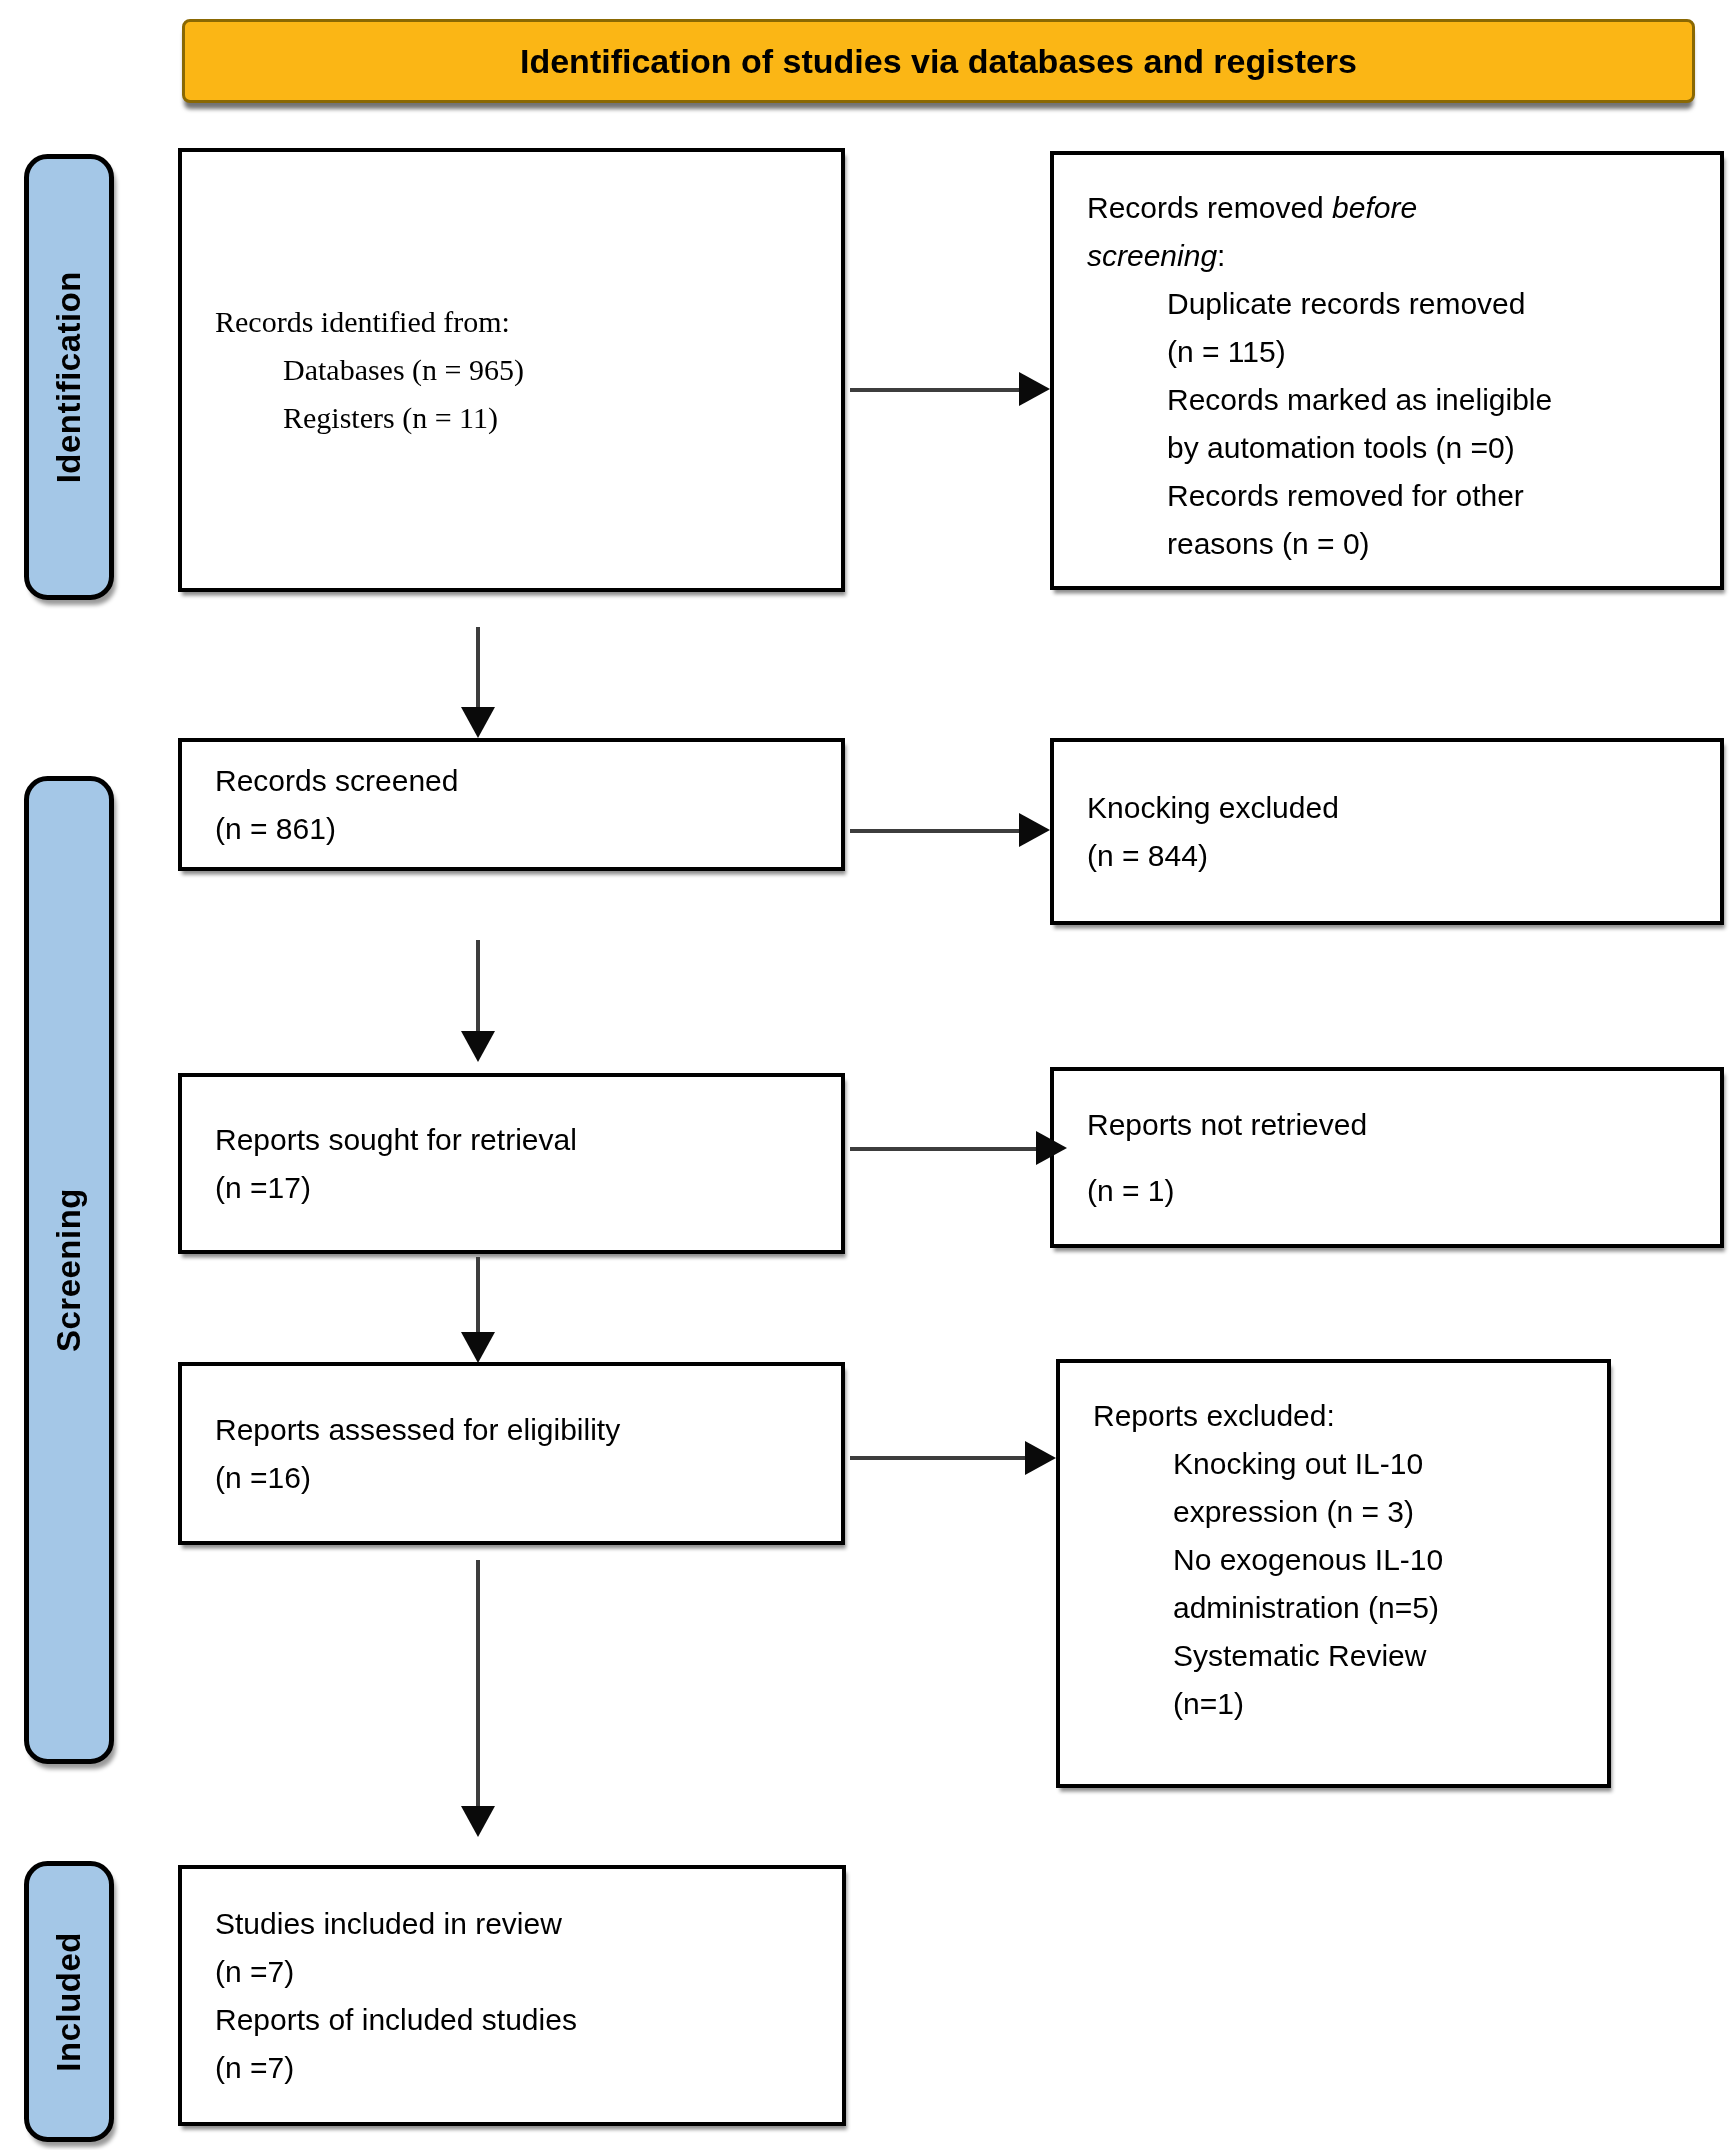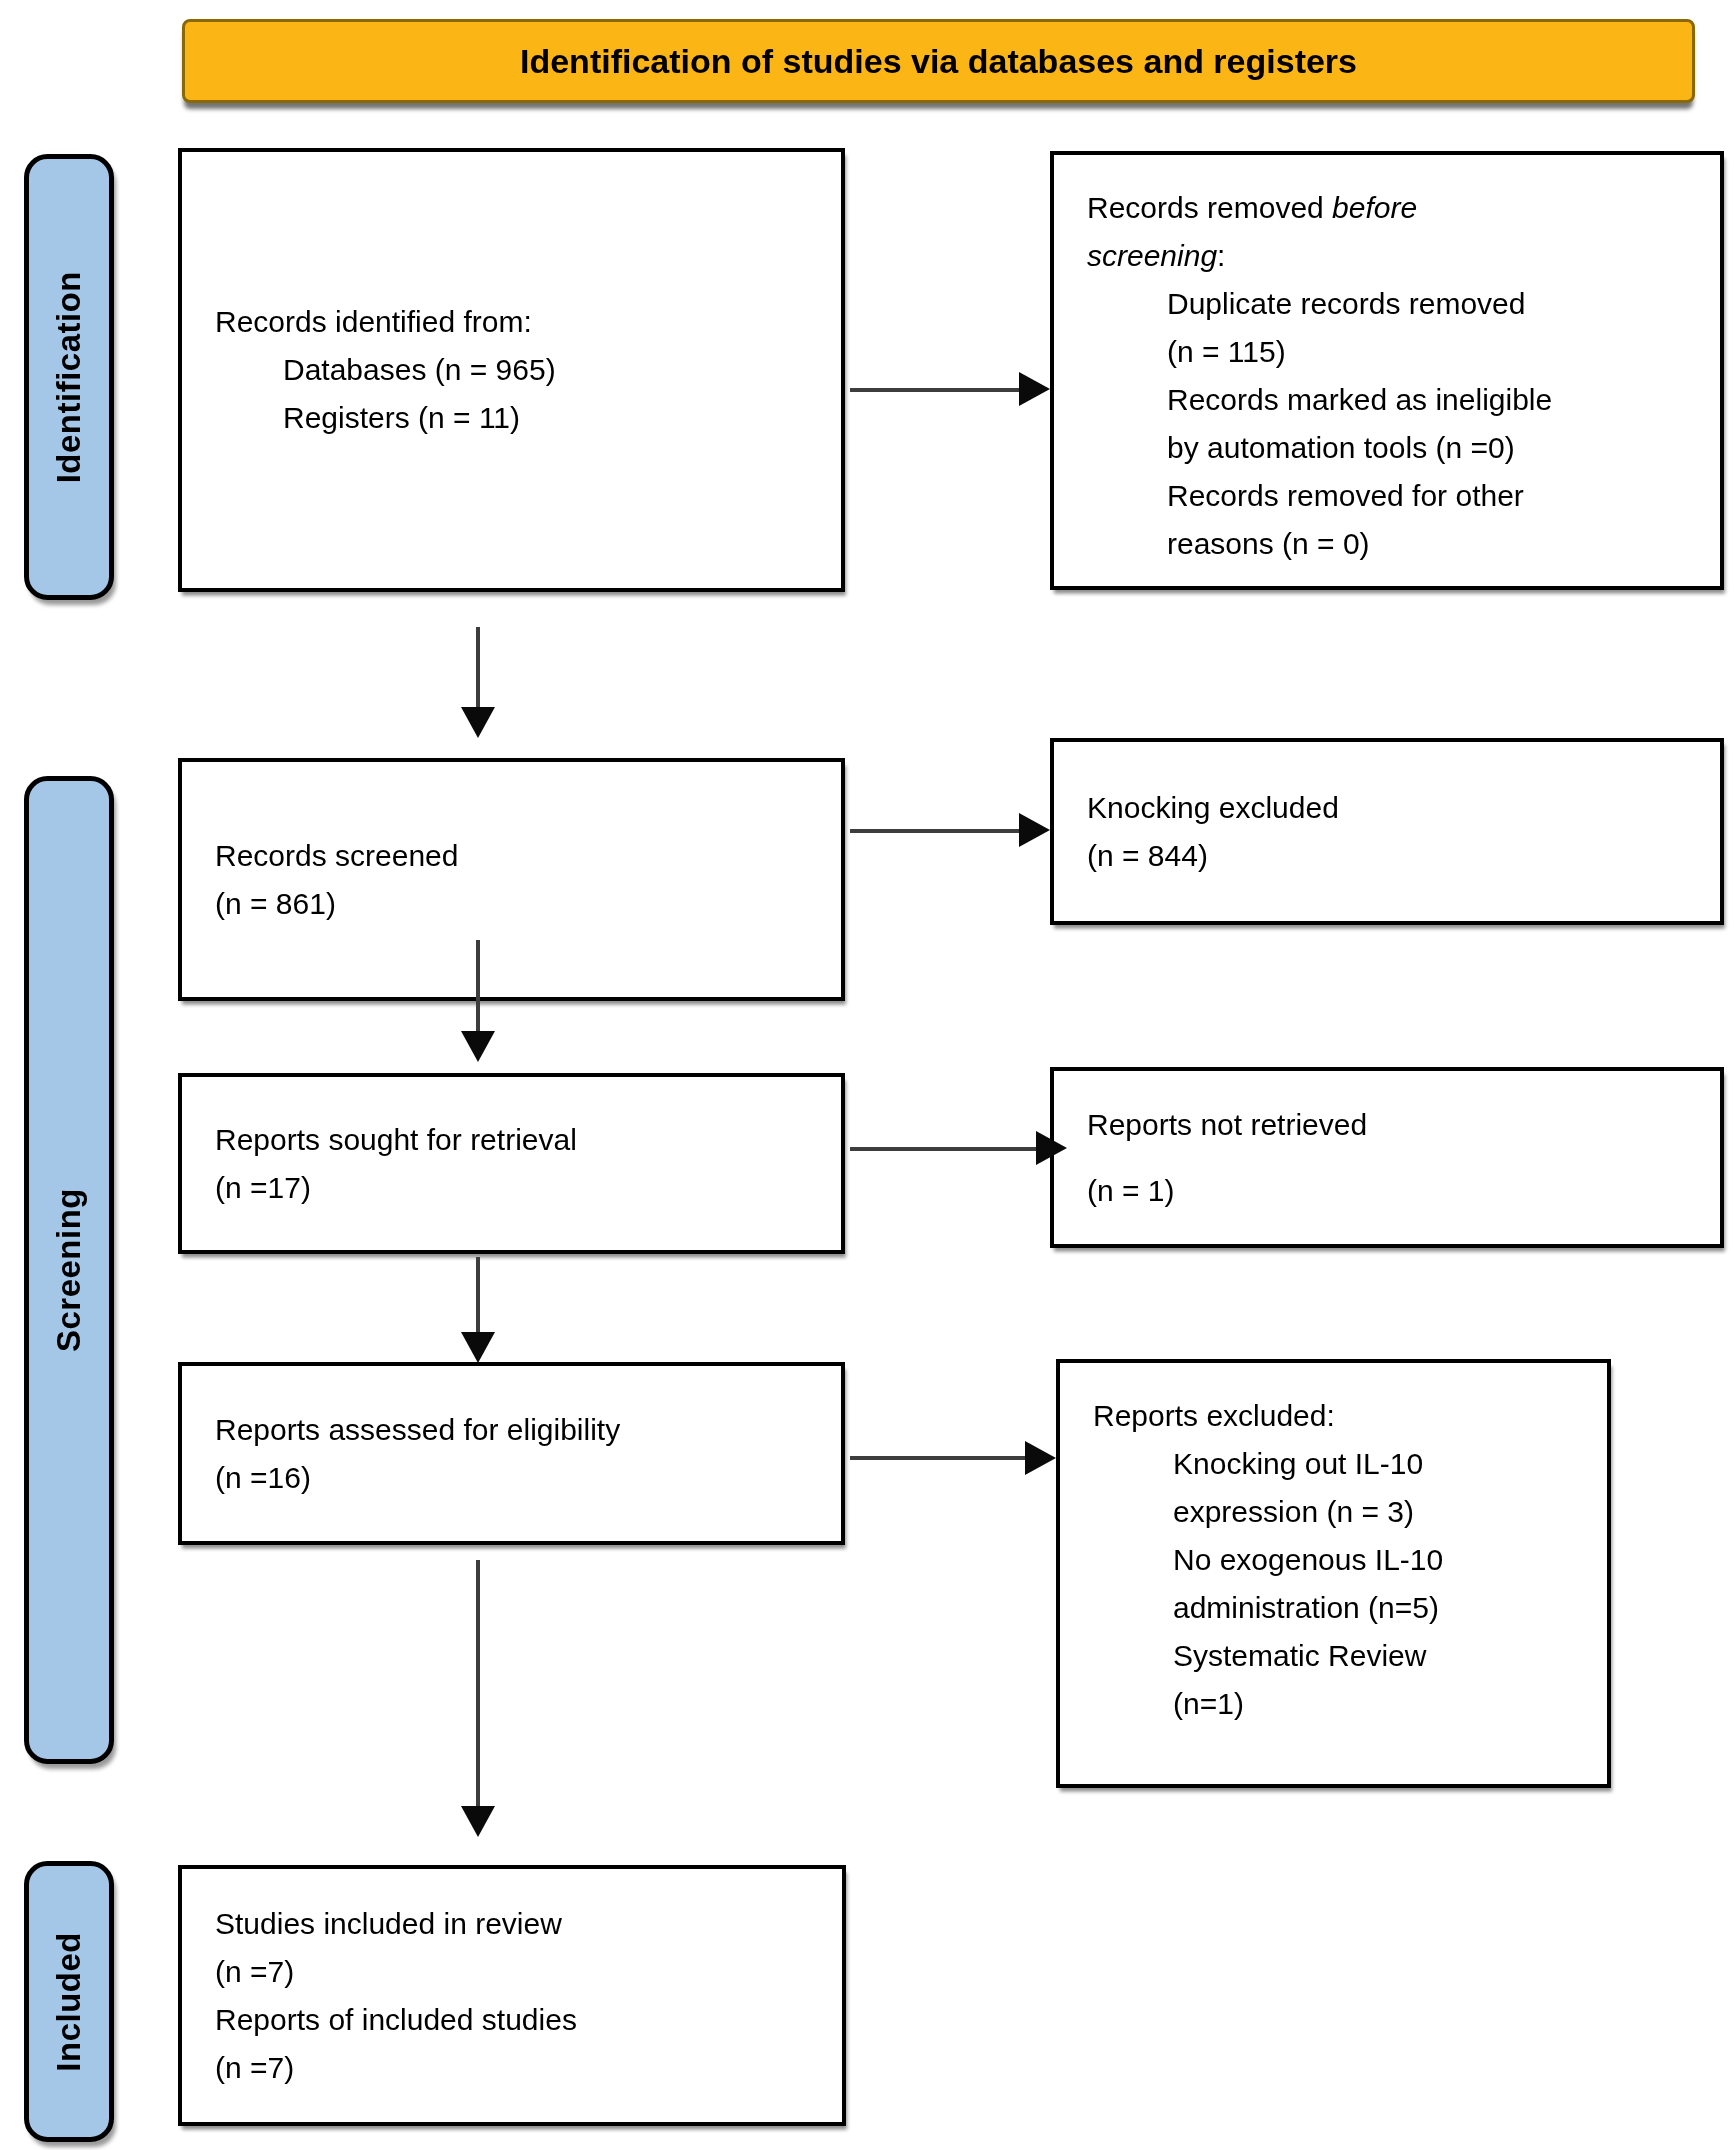--- a/index.html
+++ b/index.html
@@ -55,23 +55,23 @@
     line-height:48px;
     box-shadow:2.7px 5.9px 3.7px -1.6px rgba(0,0,0,0.45);
   }
   .fbox.center{ display:flex; flex-direction:column; justify-content:center; }
   .fbox.top{ padding-top:29px; }
   .fbox .ln{ padding-left:33px; padding-right:24px; }
   .fbox .ln.ind1{ padding-left:101px; }
   .fbox .ln.ind2{ padding-left:113px; }
   .it{ font-style:italic; }
 
-  .box-identified      { left:178px;  top:148px;  width:667px; height:444px; }
+  .box-identified      { left:178px;  top:148px;  width:667px; height:444px;font-family:Liberation Serif, serif; }
   .box-removed         { left:1050px; top:151px;  width:674px; height:439px; }
-  .box-screened        { left:178px;  top:758px; width:667px; height:243px; }
+  .box-screened        { left:178px;  top:738px; width:667px; height:133px; }
   .box-records-excluded{ left:1050px; top:738px; width:674px; height:187px; }
   .box-sought          { left:178px;  top:1061px; width:667px; height:181px;margin-top:12px; }
   .box-not-retrieved   { left:1050px; top:1067px; width:674px; height:181px;gap:18px; }
   .box-assessed        { left:178px;  top:1362px; width:667px; height:183px; }
   .box-reports-excluded{ left:1056px; top:1359px; width:555px; height:429px; }
   .box-included        { left:178px;  top:1865px; width:668px; height:261px; }
 
   
   .hline{ position:absolute; height:4.3px; background:#3D3D3D; }
   .vline{ position:absolute; width:4.3px;  background:#3D3D3D; }

